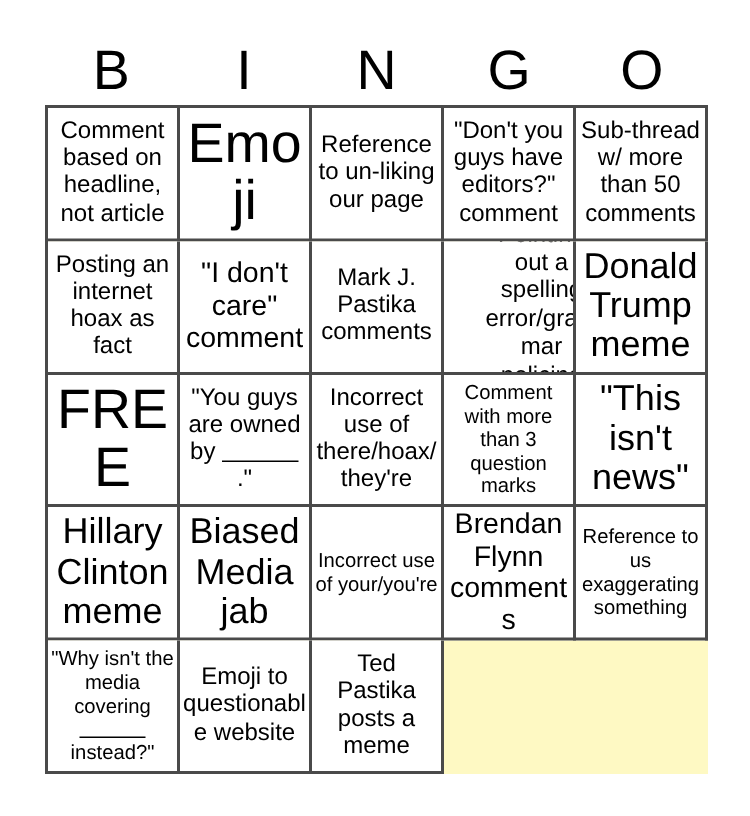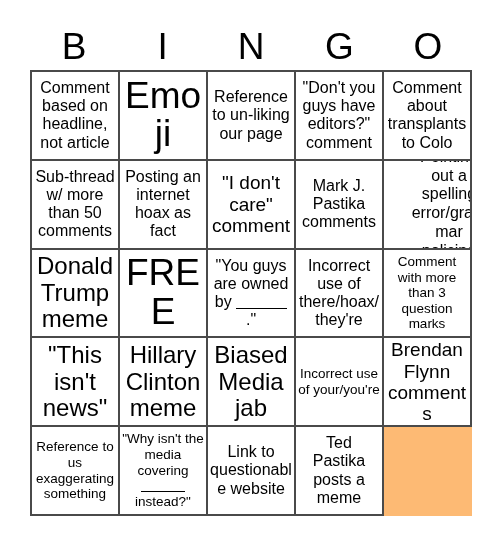--- a/index.html
+++ b/index.html
@@ -47,21 +47,21 @@
     left: 30px;
     top: 70px;
     width: 442px;
     height: 446px;
     box-sizing: border-box;
     border-top: 2px solid #4a4a4a;
     border-left: 2px solid #4a4a4a;
     display: grid;
     grid-template-columns: repeat(5, 1fr);
     grid-template-rows: repeat(5, 1fr);
-    background: #fdba74;
+    background: #fef9c3;
   }
   .cell {
     box-sizing: border-box;
     border-right: 2px solid #4a4a4a;
     border-bottom: 2px solid #4a4a4a;
     display: flex;
     align-items: center;
     justify-content: center;
     text-align: center;
     padding: 1px 2px;
@@ -110,23 +110,20 @@
       <div class="cell fs-xxl">
         <span class="cell-text">Emoji</span>
       </div>
       <div class="cell fs-md">
         <span class="cell-text">Reference to un-liking our page</span>
       </div>
       <div class="cell fs-md">
         <span class="cell-text">"Don't you guys have editors?" comment</span>
       </div>
       <div class="cell fs-md">
-        <span class="cell-text">Comment about transplants to Colo</span>
-      </div>
-      <div class="cell fs-md">
         <span class="cell-text">Sub-thread w/ more than 50 comments</span>
       </div>
       <div class="cell fs-md">
         <span class="cell-text">Posting an internet hoax as fact</span>
       </div>
       <div class="cell fs-lg">
         <span class="cell-text">"I don't care" comment</span>
       </div>
       <div class="cell fs-md">
         <span class="cell-text">Mark J. Pastika comments</span>
@@ -164,20 +161,20 @@
       <div class="cell fs-lg">
         <span class="cell-text">Brendan Flynn comments</span>
       </div>
       <div class="cell fs-sm">
         <span class="cell-text">Reference to us exaggerating something</span>
       </div>
       <div class="cell fs-sm">
         <span class="cell-text">"Why isn't the media covering <span class="blank-line"></span> instead?"</span>
       </div>
       <div class="cell fs-md">
-        <span class="cell-text">Link to questionable website</span>
+        <span class="cell-text">Emoji to questionable website</span>
       </div>
       <div class="cell fs-md">
         <span class="cell-text">Ted Pastika posts a meme</span>
       </div>
     </div>
 
 </div>
 
 </body></html>

